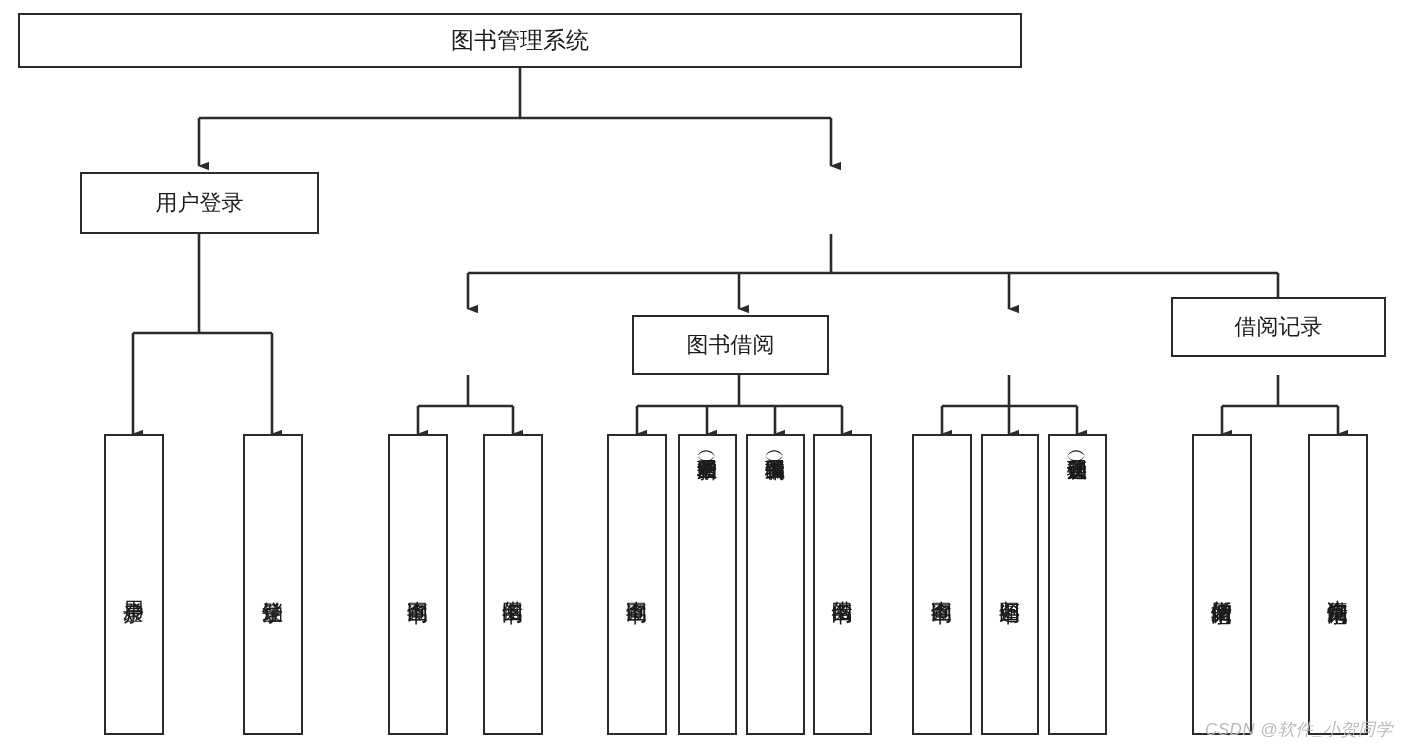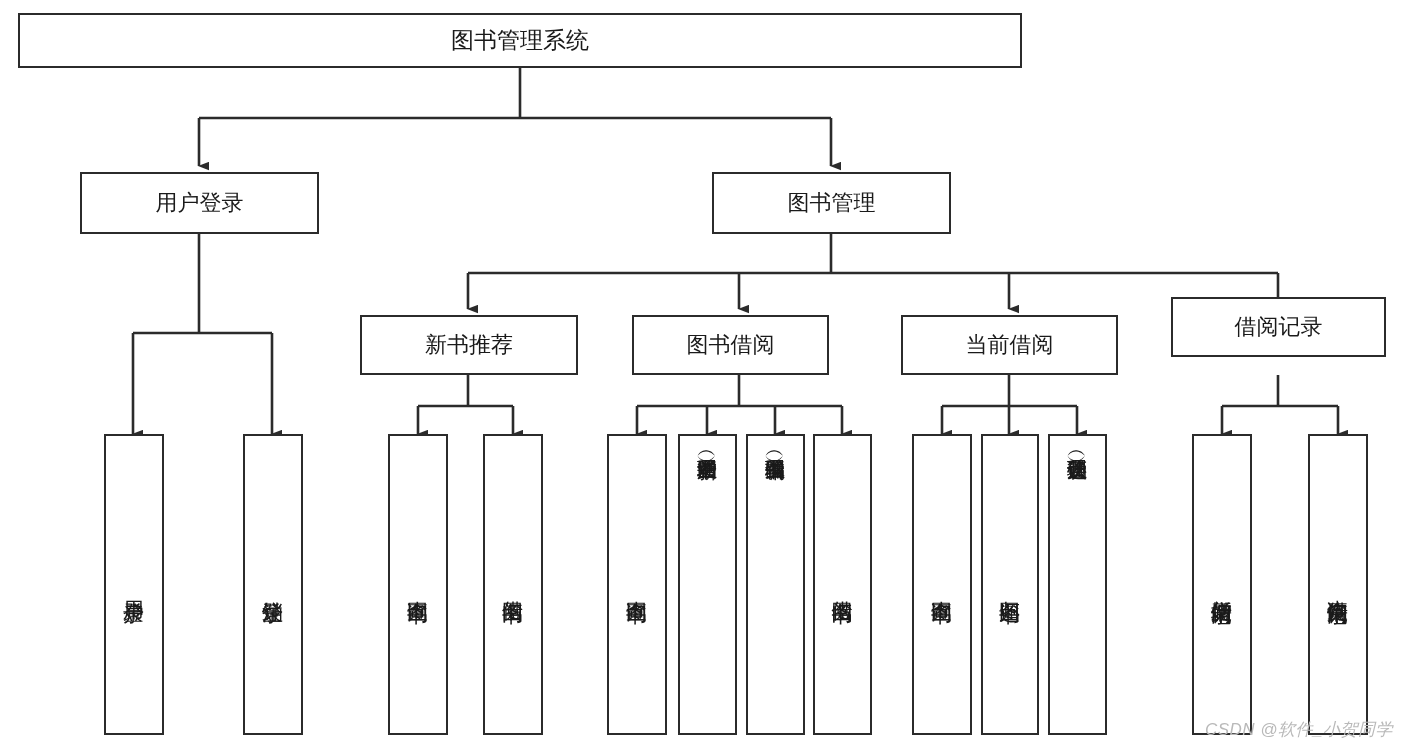--- a/index.html
+++ b/index.html
@@ -143,33 +143,24 @@
     </g>
   </svg>
 
   <div class="node horizontal root" style="left:18px; top:13px; width:1004px; height:55px;">
     <span class="node-label">图书管理系统</span>
   </div>
 
   <div class="node horizontal" style="left:80px; top:172px; width:239px; height:62px;">
     <span class="node-label">用户登录</span>
   </div>
-  <div class="node horizontal" style="left:712px; top:172px; width:239px; height:62px;">
-    <span class="node-label">图书管理</span>
-  </div>
-
-  <div class="node horizontal" style="left:360px; top:315px; width:218px; height:60px;">
-    <span class="node-label">新书推荐</span>
-  </div>
+
   <div class="node horizontal" style="left:632px; top:315px; width:197px; height:60px;">
     <span class="node-label">图书借阅</span>
   </div>
-  <div class="node horizontal" style="left:901px; top:315px; width:217px; height:60px;">
-    <span class="node-label">当前借阅</span>
-  </div>
   <div class="node horizontal" style="left:1171px; top:297px; width:215px; height:60px;">
     <span class="node-label">借阅记录</span>
   </div>
 
   <div class="node vertical center-text" style="left:104px; top:434px; width:60px; height:301px;">
     <span class="node-label">用户登录</span>
   </div>
   <div class="node vertical center-text" style="left:243px; top:434px; width:60px; height:301px;">
     <span class="node-label">注销登录</span>
   </div>

